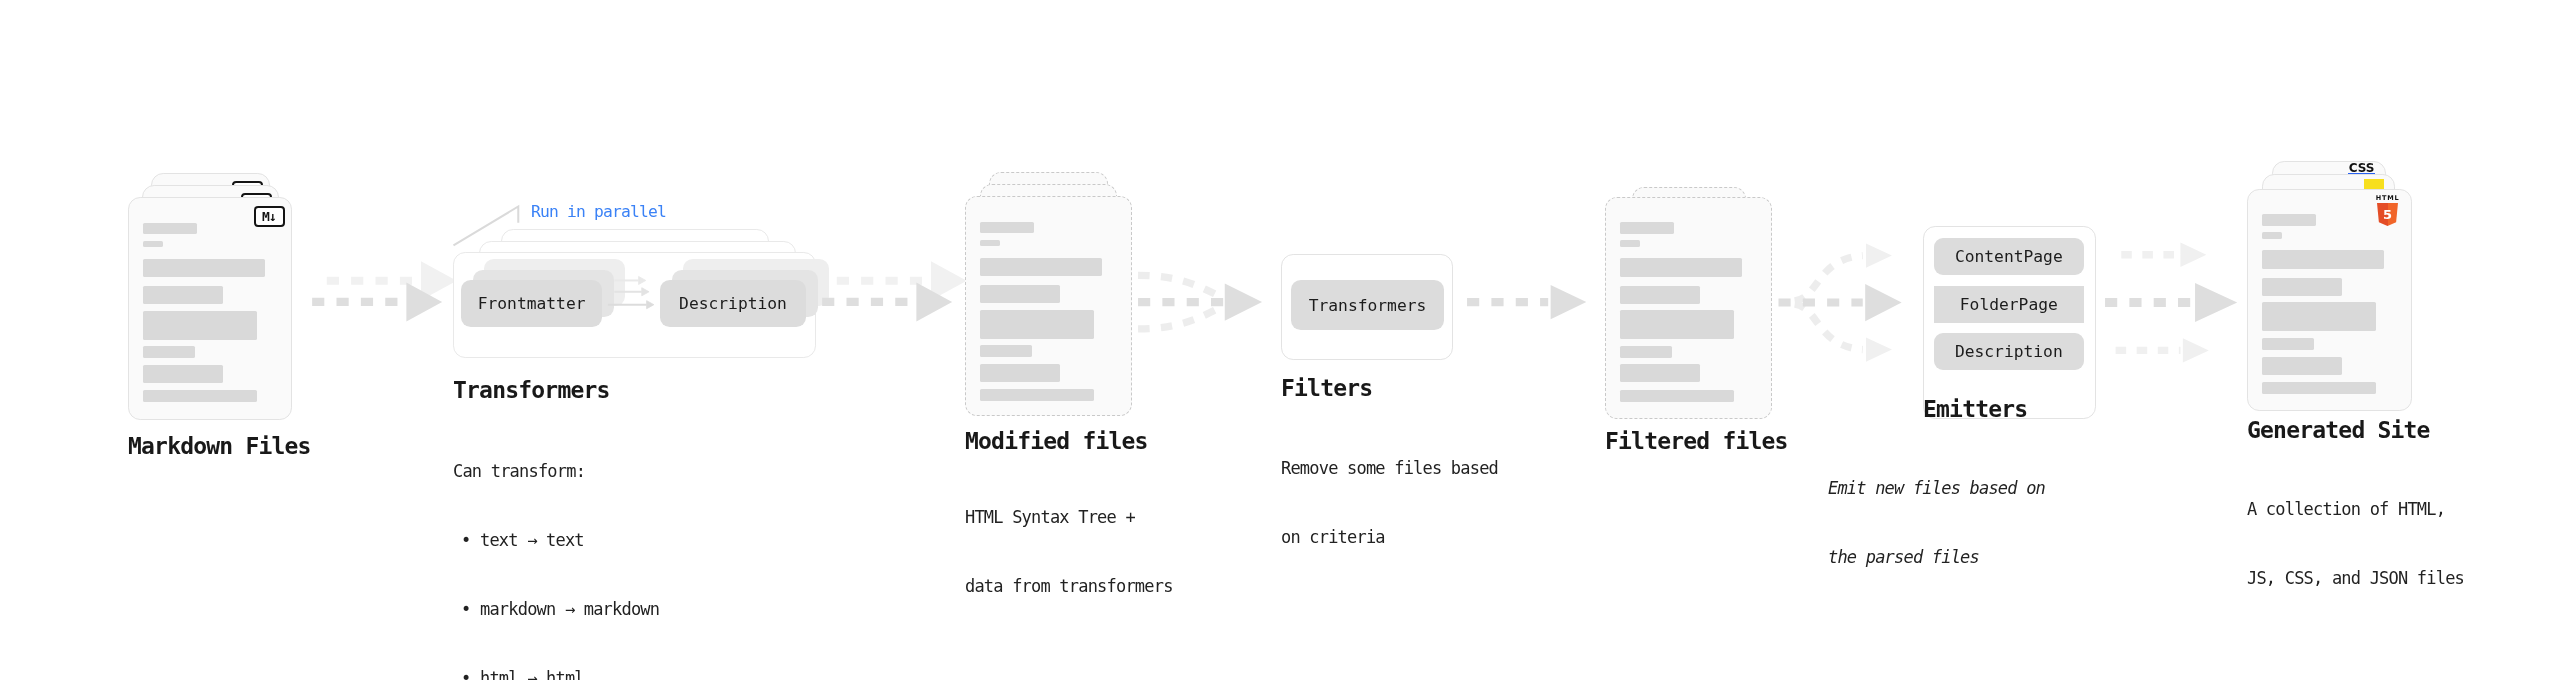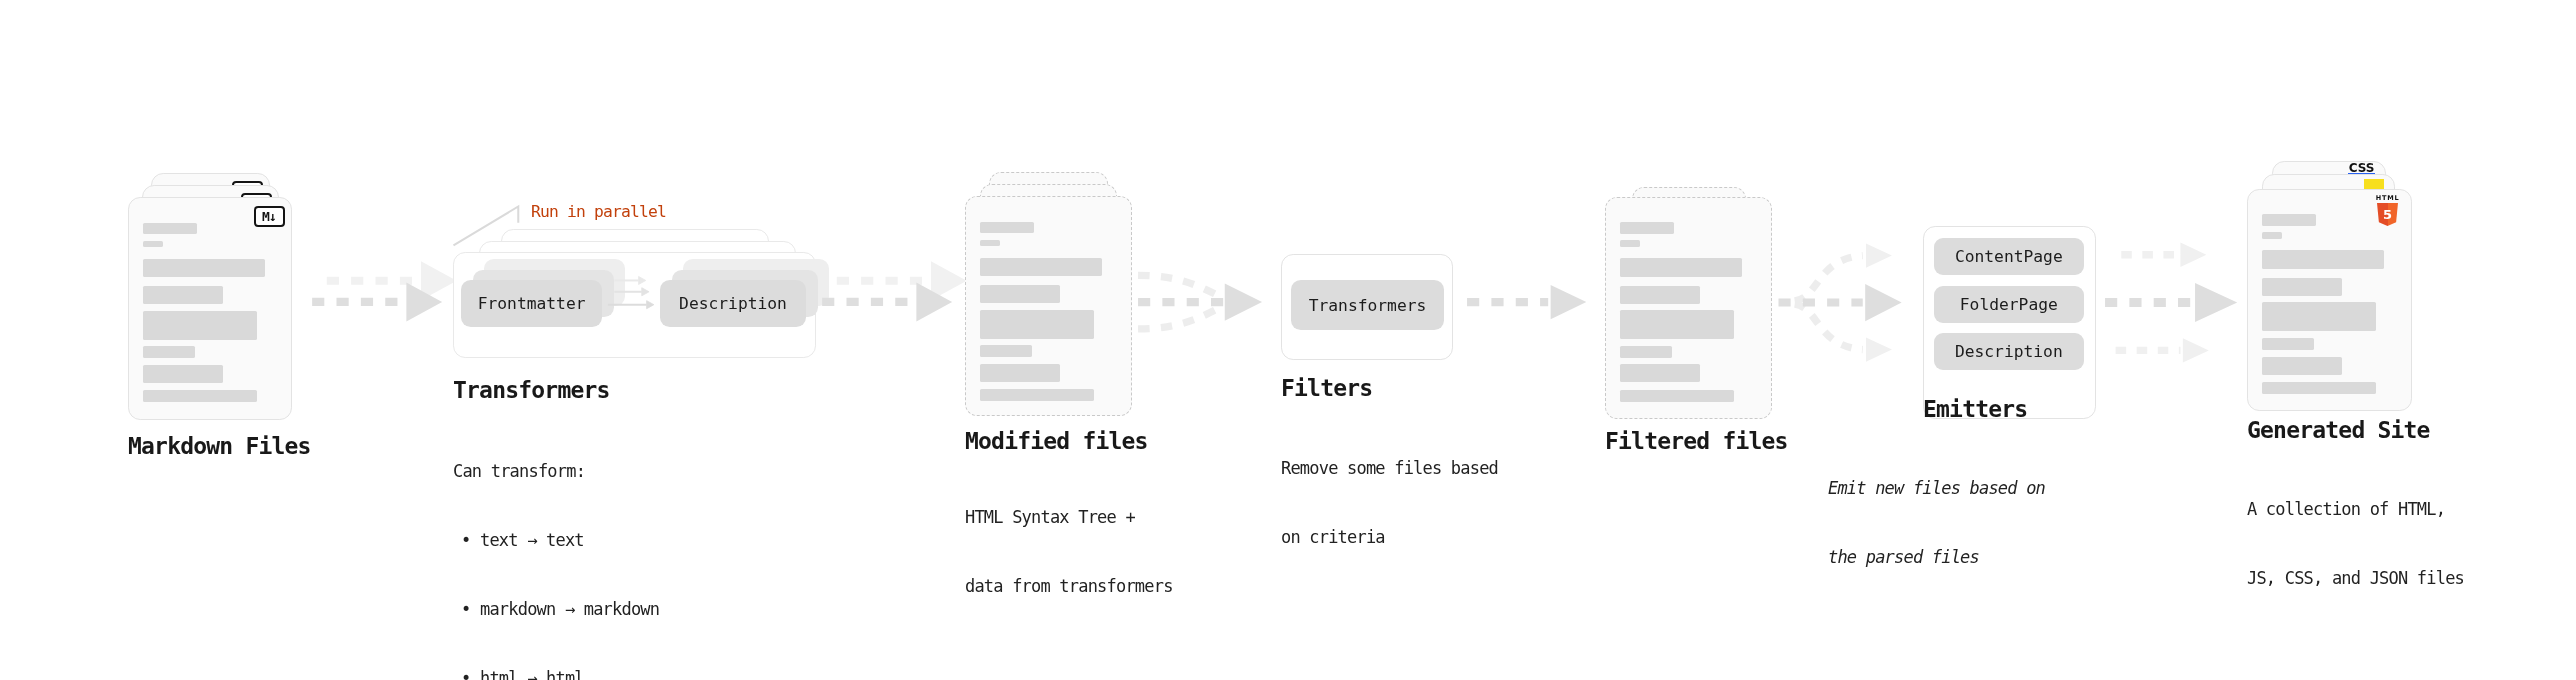--- a/index.html
+++ b/index.html
@@ -41,21 +41,21 @@
   .chip{position:absolute;background:#dcdcdc;border-radius:9.8px;display:flex;align-items:center;justify-content:center;
         font-size:16.3px;color:#1c1c1c;box-sizing:border-box;}
   .chip.ghost1{background:#e4e4e4;}
   .chip.ghost2{background:#eeeeee;}
 
   
   .h1{position:absolute;font-size:23px;font-weight:700;color:#191919;white-space:nowrap;letter-spacing:-0.8px;}
   .desc{position:absolute;font-size:17px;line-height:23px;color:#222;white-space:pre;letter-spacing:-0.8px;}
   .desc div{white-space:nowrap;}
   .bullet{padding-left:8.1px;}
-  .note-label{position:absolute;font-size:16.3px;color:#c2410c;white-space:nowrap;letter-spacing:-0.8px;}
+  .note-label{position:absolute;font-size:16.3px;color:#3b82f6;white-space:nowrap;letter-spacing:-0.8px;}
 </style>
 </head>
 <body>
 
 <div class="canvas">
 
   <div class="doc-stack" style="left:128px;top:173px;width:164px;height:248px;">
     <div class="doc-card" style="left:23px;top:0;width:119px;height:223px;z-index:1;">
       <span class="md-badge">M↓</span>
     </div>
@@ -195,21 +195,21 @@
     <path d="M 28,80 C 58,76 55,28 112,24" fill="none" stroke="#ededed" stroke-width="9" stroke-dasharray="13 13"></path>
     <polygon points="116,9 116,39 148,24" fill="#f0f0f0"></polygon>
     <path d="M 28,84 C 58,88 55,136 112,140" fill="none" stroke="#ededed" stroke-width="9" stroke-dasharray="13 13"></path>
     <polygon points="116,125 116,155 148,140" fill="#f0f0f0"></polygon>
     <line x1="8" y1="82" x2="112" y2="82" stroke="#dedede" stroke-width="10" stroke-dasharray="15 15"></line>
     <polygon points="115,59 115,105 160,82" fill="#dedede"></polygon>
   </svg>
 
   <div class="frame" style="left:1923px;top:226px;width:173px;height:193px;border-color:#e3e3e3;">
     <div class="chip" style="left:9.8px;top:11.4px;width:150px;height:37px;border-radius:9px;">ContentPage</div>
-    <div class="chip" style="left:9.8px;top:59px;width:150px;height:37px;border-radius:9px;">FolderPage</div>
+    <div class="chip" style="left:9.8px;top:59px;width:150px;height:37px;border-radius:0;">FolderPage</div>
     <div class="chip" style="left:9.8px;top:106px;width:150px;height:37px;border-radius:9px;">Description</div>
   </div>
   <div class="h1" style="left:1923px;top:396px;">Emitters</div>
   <div class="desc" style="left:1828px;top:431px;font-style:italic;">
     <div>Emit new files based on</div>
     <div>the parsed files</div>
   </div>
 
   <svg class="abs" style="left:2101px;top:236px;" width="150" height="138" viewBox="0 0 185 170">
     <line x1="25" y1="23" x2="95" y2="23" stroke="#f0f0f0" stroke-width="9" stroke-dasharray="13 13"></line>

